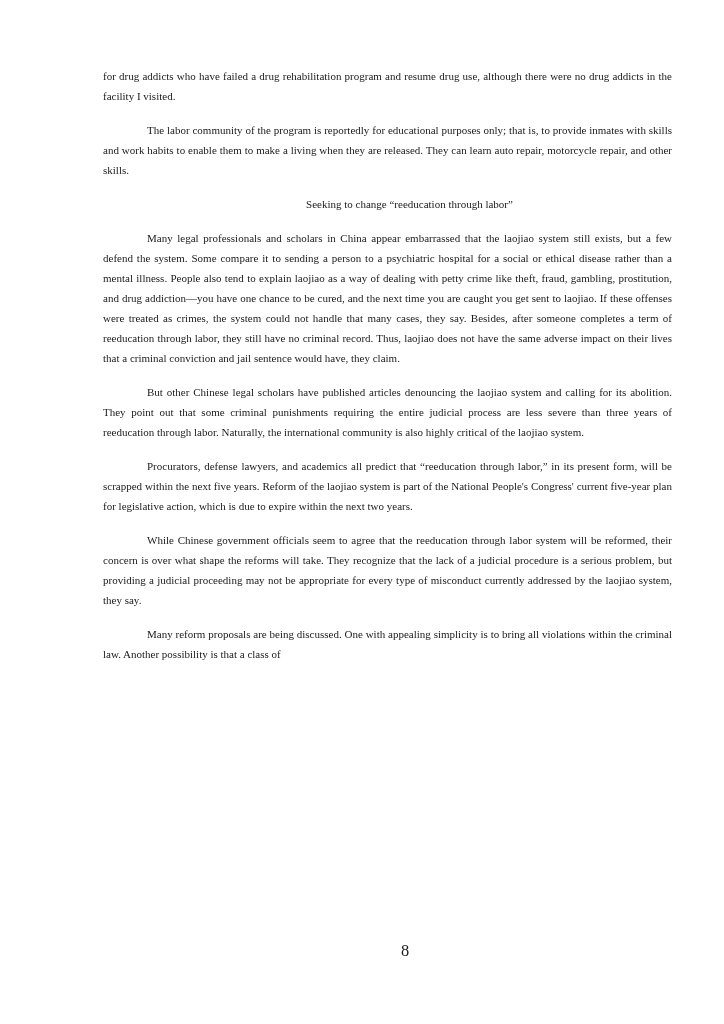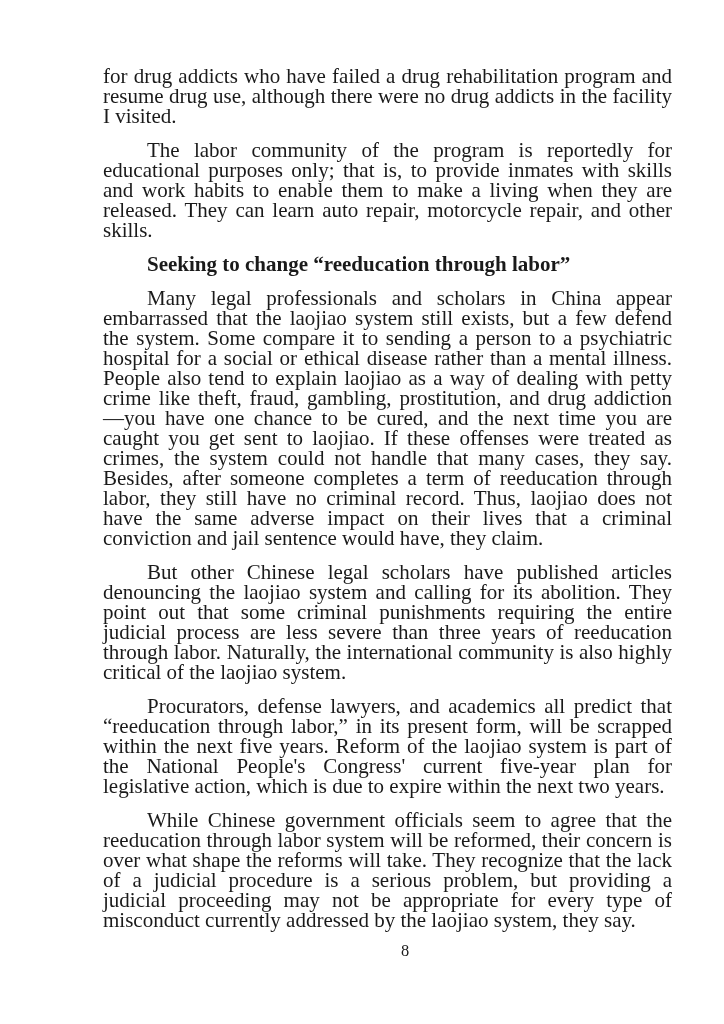--- a/index.html
+++ b/index.html
@@ -12,36 +12,37 @@
       height: 1024px;
       position: relative;
       overflow: hidden;
     }
     .page {
       position: absolute;
       left: 103px;
       top: 66px;
       width: 569px;
       font-family: "Liberation Serif", "DejaVu Serif", serif;
-      font-size: 21px;
+      font-size: 11px;
       line-height: 20px;
       color: #1a1a1a;
     }
     .para {
       margin: 0 0 14px 0;
       text-align: justify;
       text-indent: 44px;
     }
     .para.cont {
       text-indent: 0;
     }
     .heading {
       margin: 0 0 14px 0;
-      font-weight: bold;
+      font-weight: normal;
       text-indent: 44px;
+      text-align: center;
     }
     .page-number {
       position: absolute;
       left: 0;
       width: 724px;
       top: 941px;
       text-align: center;
       font-family: "Liberation Serif", "DejaVu Serif", serif;
       font-size: 16.4px;
       line-height: 20px;
@@ -54,15 +55,16 @@
 <body>
 
 <div class="page">
   <p class="para cont">for drug addicts who have failed a drug rehabilitation program and resume drug use, although there were no drug addicts in the facility I visited.</p>
   <p class="para">The labor community of the program is reportedly for educational purposes only; that is, to provide inmates with skills and work habits to enable them to make a living when they are released. They can learn auto repair, motorcycle repair, and other skills.</p>
   <p class="heading">Seeking to change “reeducation through labor”</p>
   <p class="para">Many legal professionals and scholars in China appear embarrassed that the laojiao system still exists, but a few defend the system. Some compare it to sending a person to a psychiatric hospital for a social or ethical disease rather than a mental illness. People also tend to explain laojiao as a way of dealing with petty crime like theft, fraud, gambling, prostitution, and drug addiction—you have one chance to be cured, and the next time you are caught you get sent to laojiao. If these offenses were treated as crimes, the system could not handle that many cases, they say. Besides, after someone completes a term of reeducation through labor, they still have no criminal record. Thus, laojiao does not have the same adverse impact on their lives that a criminal conviction and jail sentence would have, they claim.</p>
   <p class="para">But other Chinese legal scholars have published articles denouncing the laojiao system and calling for its abolition. They point out that some criminal punishments requiring the entire judicial process are less severe than three years of reeducation through labor. Naturally, the international community is also highly critical of the laojiao system.</p>
   <p class="para">Procurators, defense lawyers, and academics all predict that “reeducation through labor,” in its present form, will be scrapped within the next five years. Reform of the laojiao system is part of the National People's Congress' current five-year plan for legislative action, which is due to expire within the next two years.</p>
   <p class="para">While Chinese government officials seem to agree that the reeducation through labor system will be reformed, their concern is over what shape the reforms will take. They recognize that the lack of a judicial procedure is a serious problem, but providing a judicial proceeding may not be appropriate for every type of misconduct currently addressed by the laojiao system, they say.</p>
+  <p class="para">Many reform proposals are being discussed. One with appealing simplicity is to bring all violations within the criminal law. Another possibility is that a class of</p>
 </div>
 
 <div class="page-number">8</div>
 
 </body></html>

